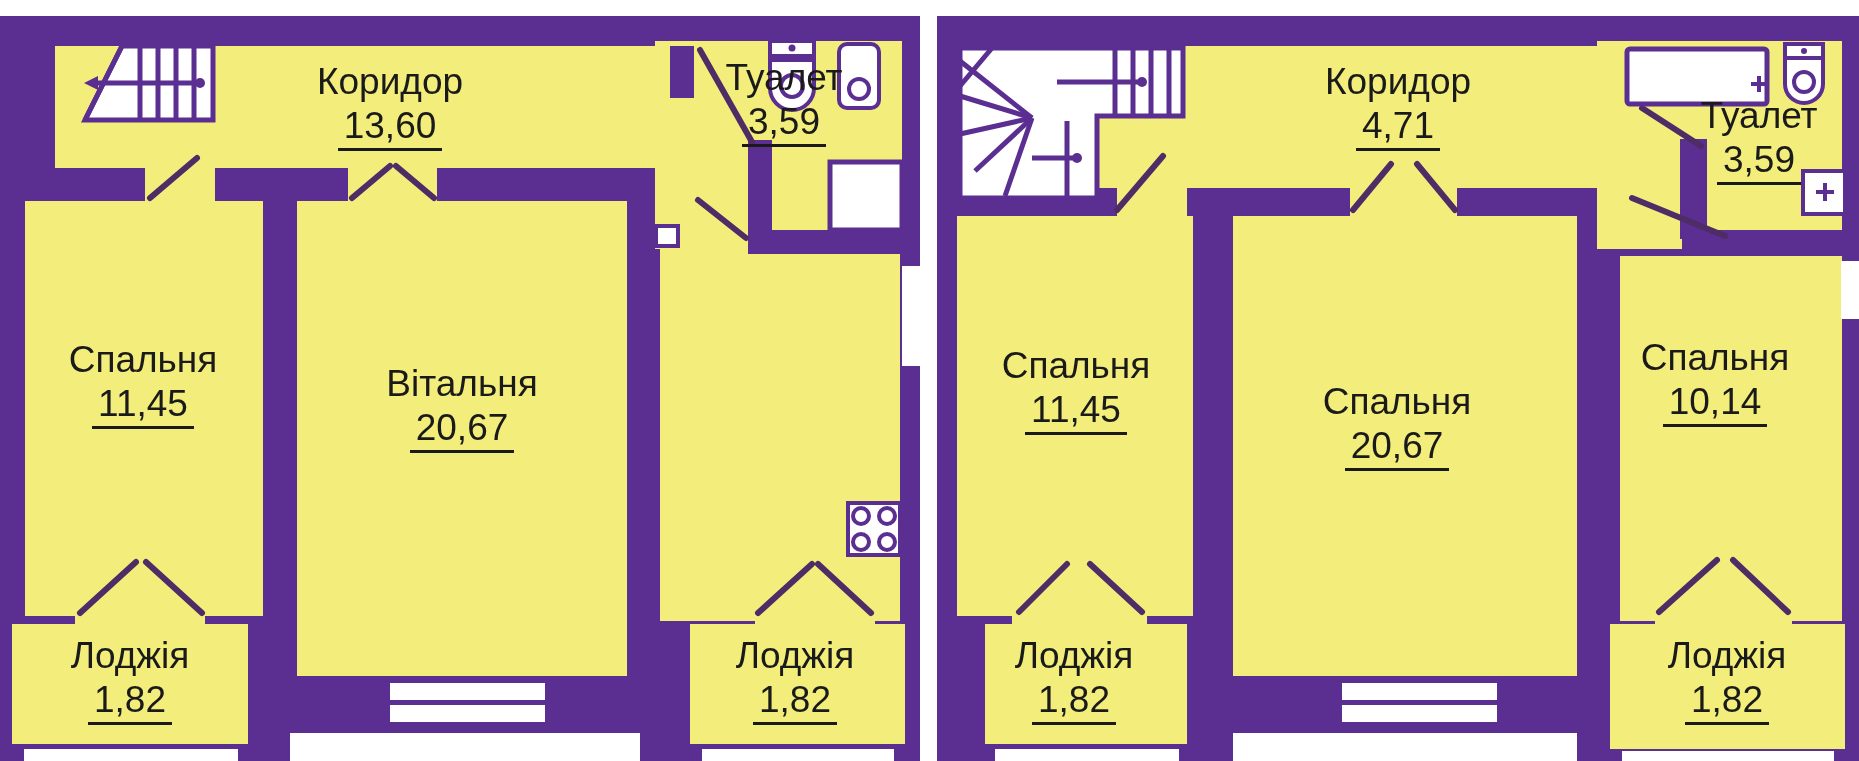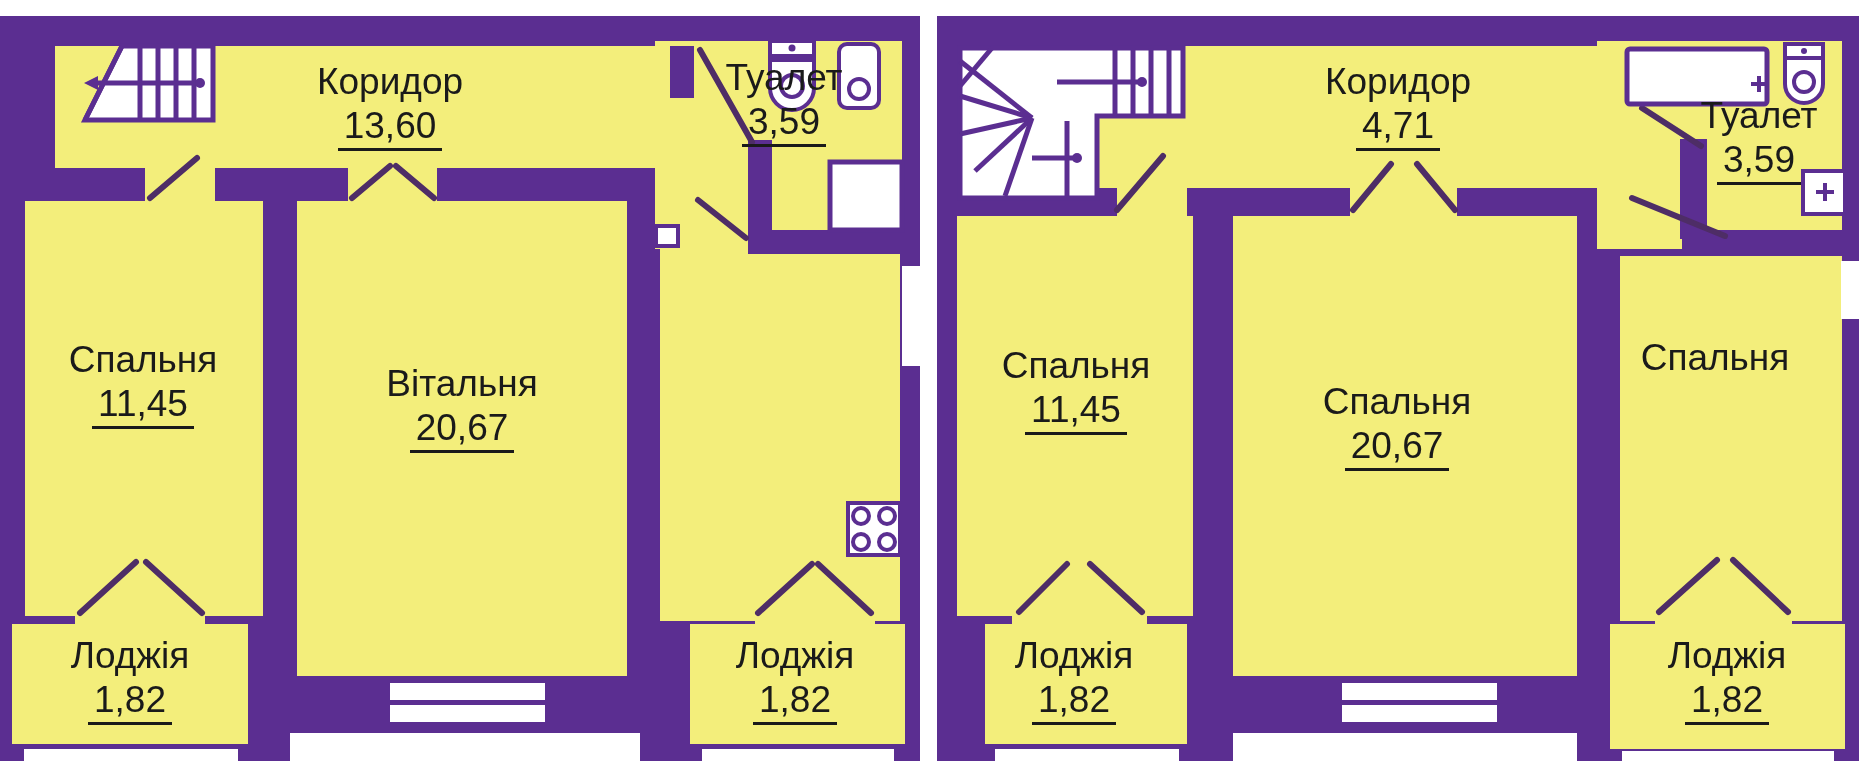--- a/index.html
+++ b/index.html
@@ -239,20 +239,21 @@
     <div class="room-label" style="left:19px;top:328px;width:240px">
       <div class="room-name">Спальня</div>
       <div class="room-area"><span>11,45</span></div>
     </div>
     <div class="room-label" style="left:340px;top:364px;width:240px">
       <div class="room-name">Спальня</div>
       <div class="room-area"><span>20,67</span></div>
     </div>
     <div class="room-label" style="left:658px;top:320px;width:240px">
       <div class="room-name">Спальня</div>
+      <div class="room-area"><span>10,14</span></div>
     </div>
     <div class="room-label" style="left:17px;top:618px;width:240px">
       <div class="room-name">Лоджія</div>
       <div class="room-area"><span>1,82</span></div>
     </div>
     <div class="room-label" style="left:670px;top:618px;width:240px">
       <div class="room-name">Лоджія</div>
       <div class="room-area"><span>1,82</span></div>
     </div>
   </div>

